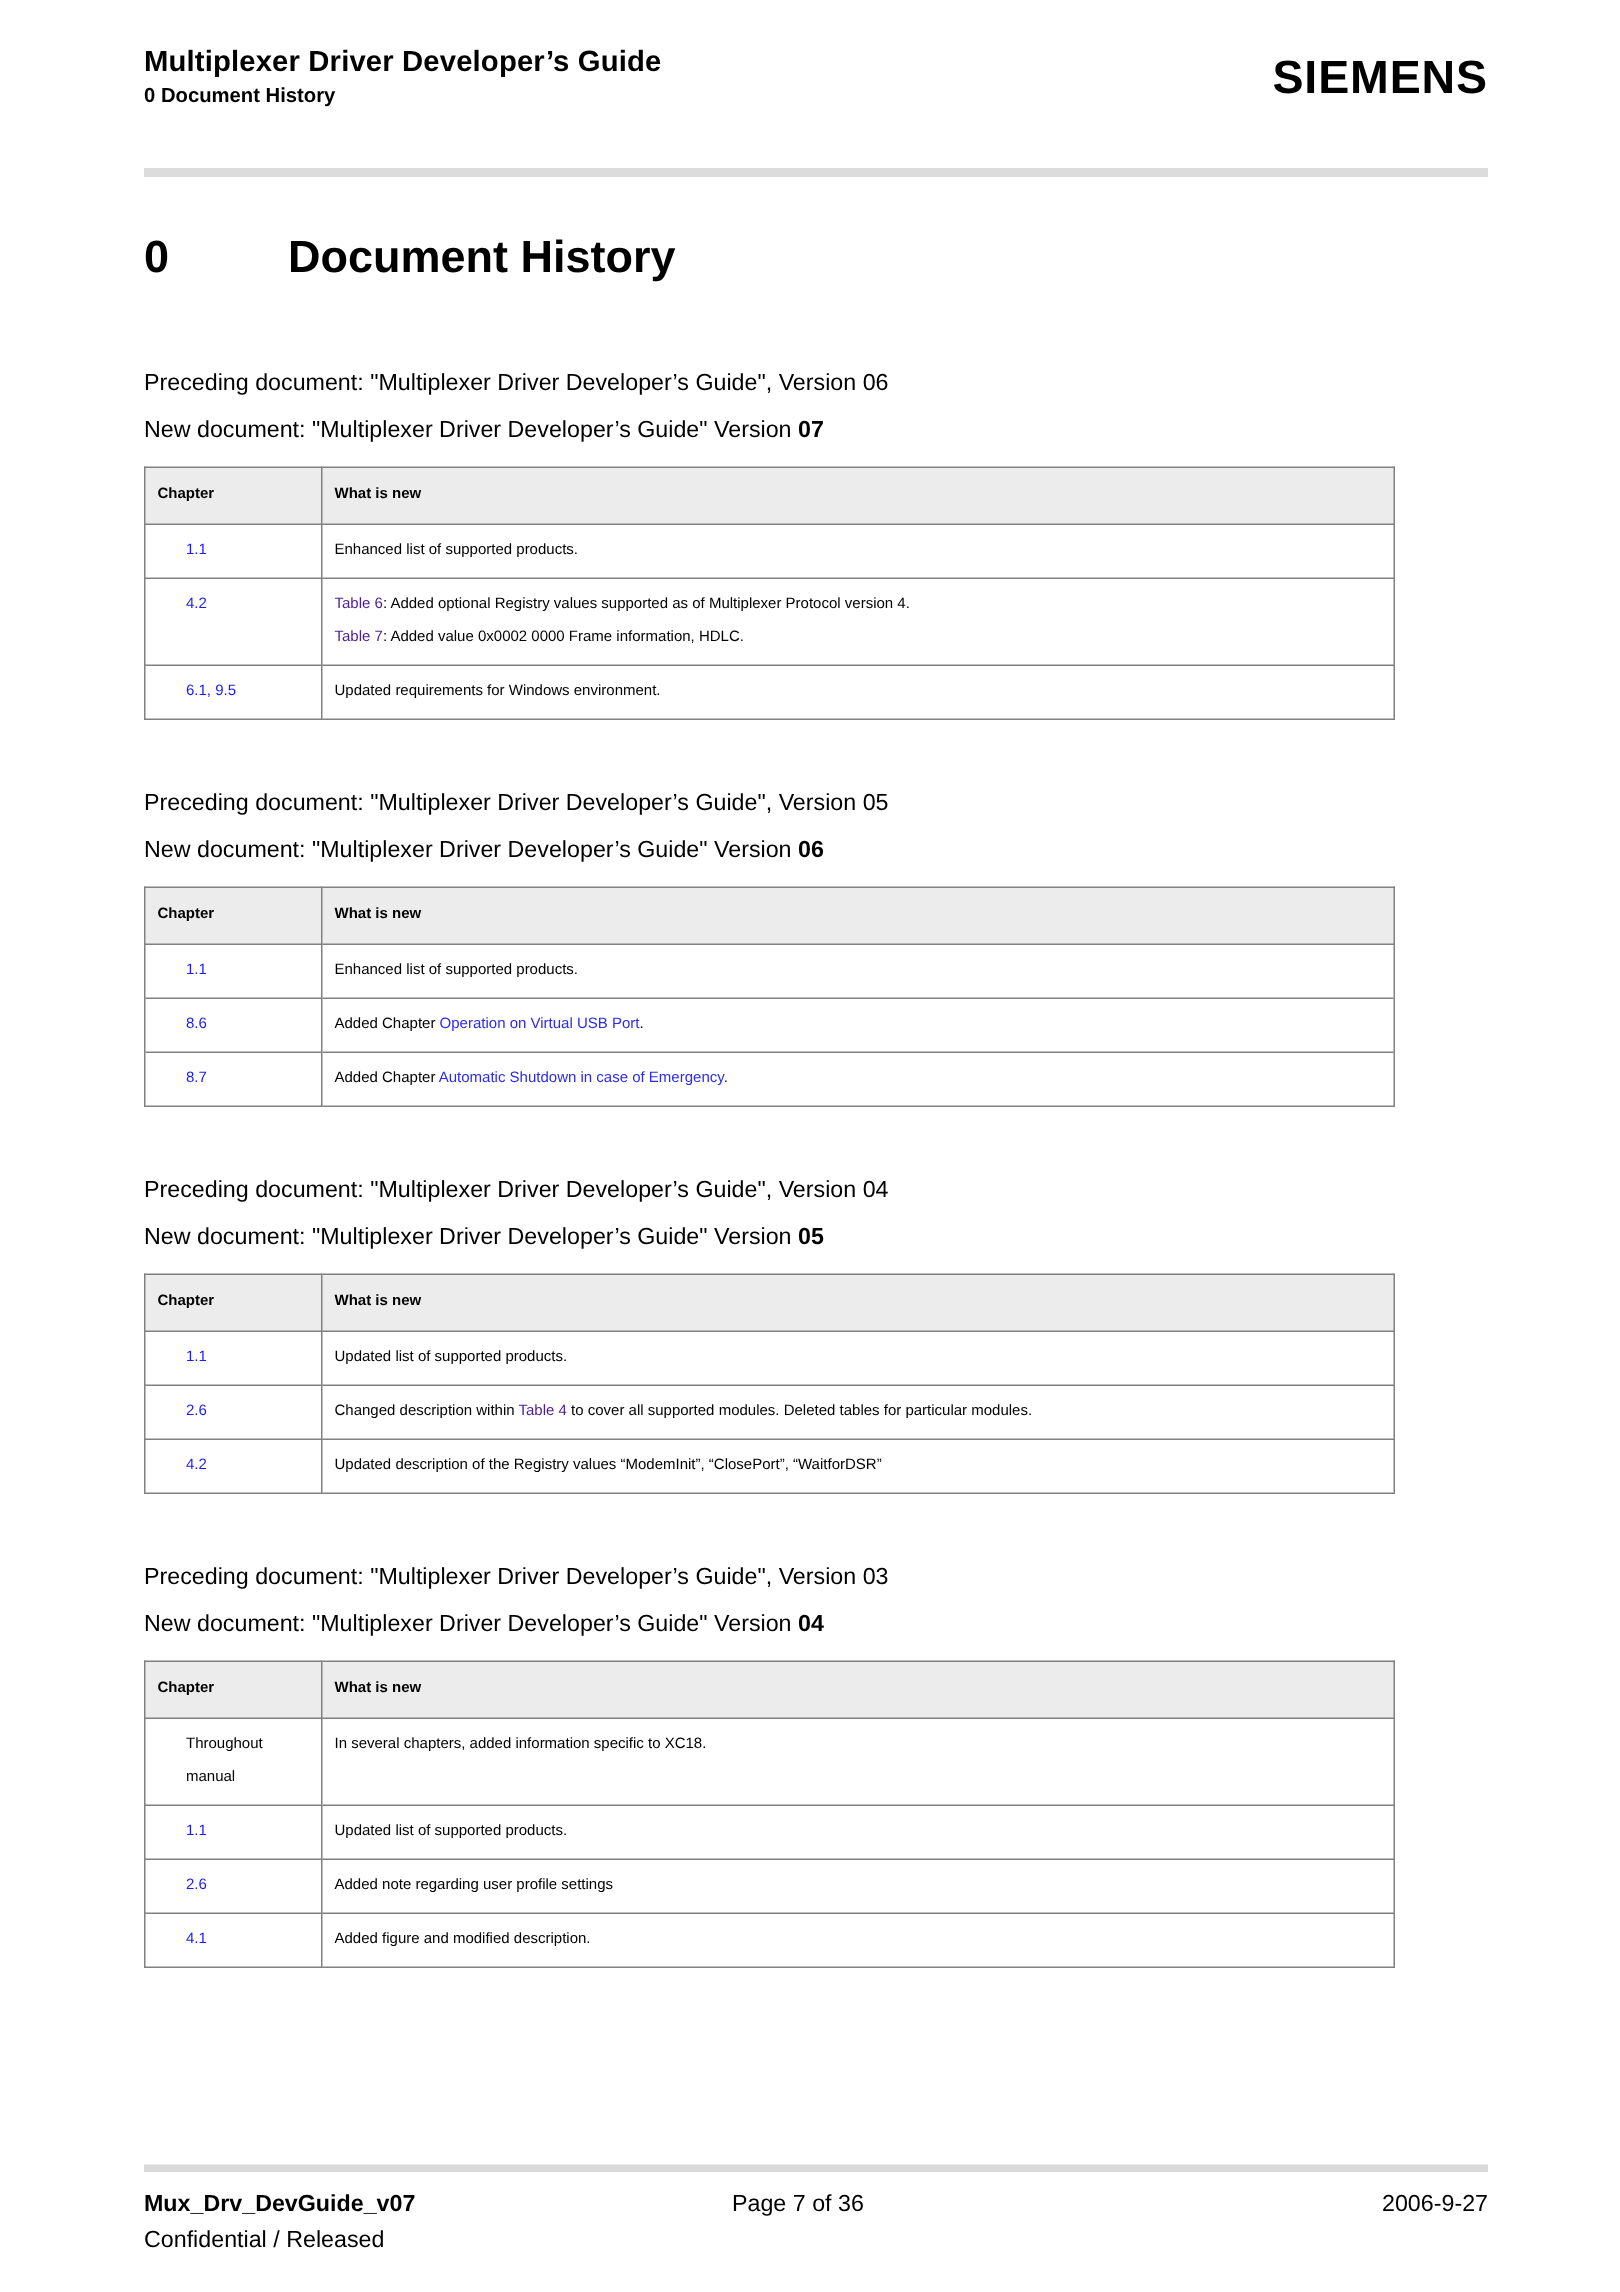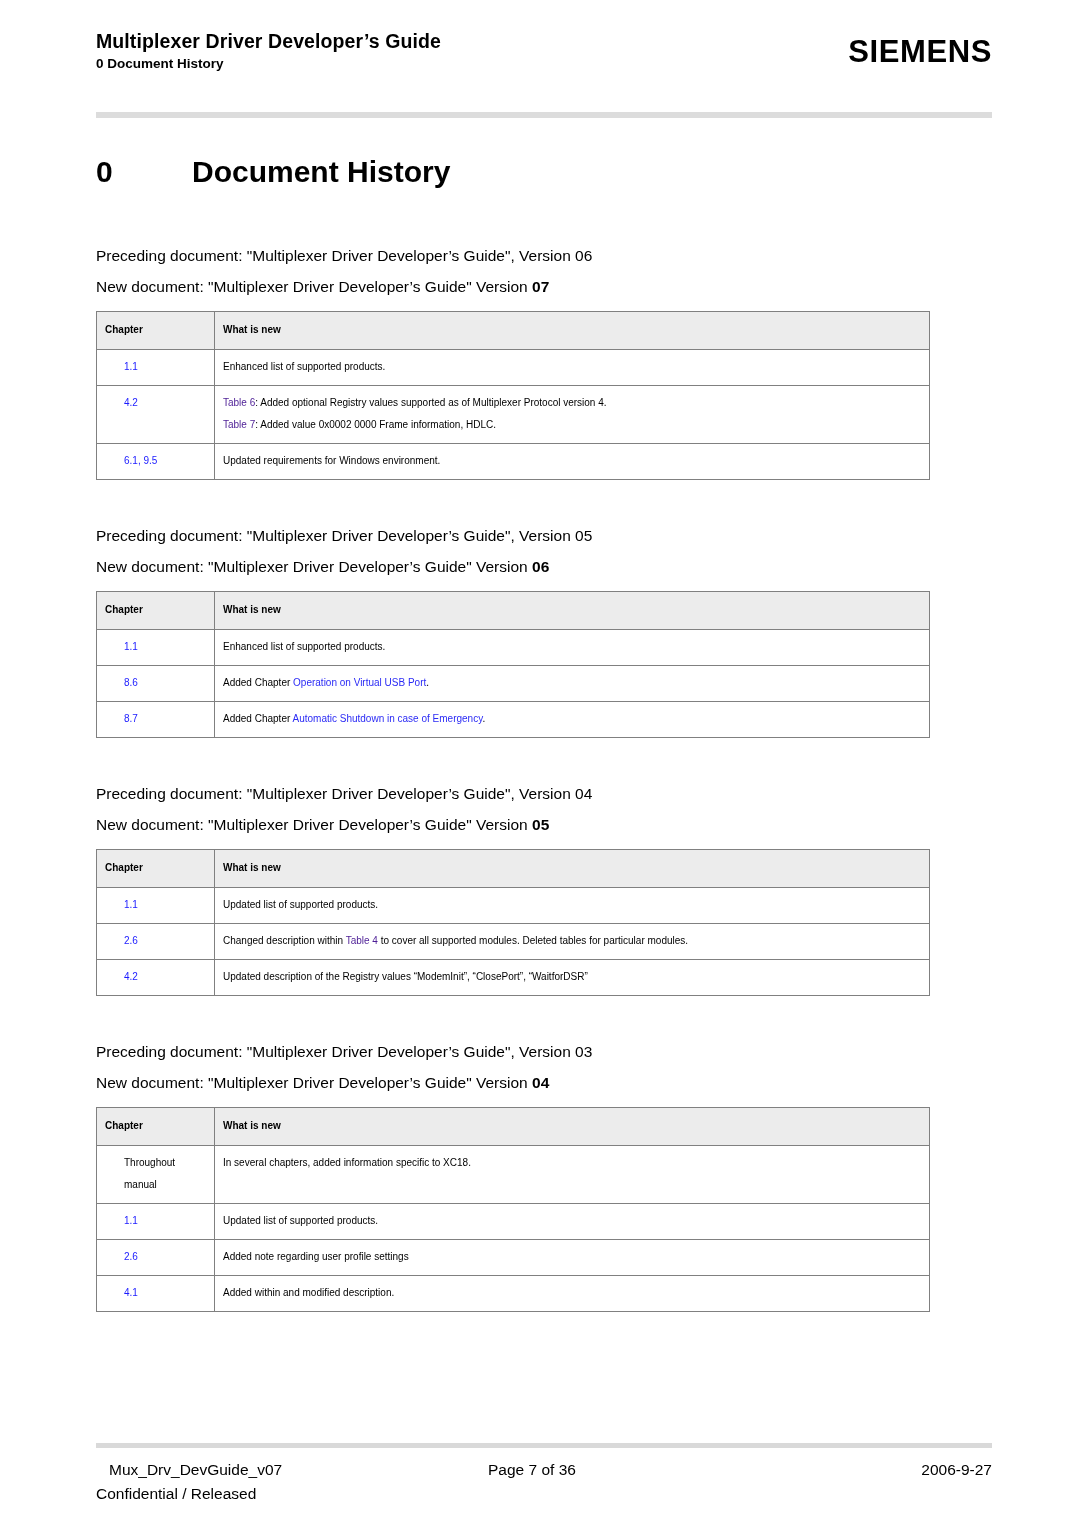--- a/index.html
+++ b/index.html
@@ -155,23 +155,24 @@
     position: absolute;
     left: 96px;
     top: 1458px;
     width: 896px;
     height: 54px;
     font-size: 15.5px;
     line-height: 24px;
   }
   .footer .f-left {
     position: absolute;
-    left: 13px;
+    left: 0;
     top: 0;
     white-space: nowrap;
+    font-weight: bold;
   }
   .footer .f-center {
     position: absolute;
     left: 392px;
     top: 0;
     white-space: nowrap;
   }
   .footer .f-right {
     position: absolute;
     right: 0;
@@ -316,21 +317,21 @@
             <tr>
               <td class="chap">1.1</td>
               <td class="what"><span>Updated list of supported products.</span></td>
             </tr>
             <tr>
               <td class="chap">2.6</td>
               <td class="what"><span>Added note regarding user profile settings</span></td>
             </tr>
             <tr>
               <td class="chap">4.1</td>
-              <td class="what"><span>Added within and modified description.</span></td>
+              <td class="what"><span>Added figure and modified description.</span></td>
             </tr>
           </tbody>
         </table>
       </div>
     </div>
 
   <div class="footer-rule"></div>
   <div class="footer">
     <div class="f-left">Mux_Drv_DevGuide_v07</div>
     <div class="f-center">Page 7 of 36</div>

